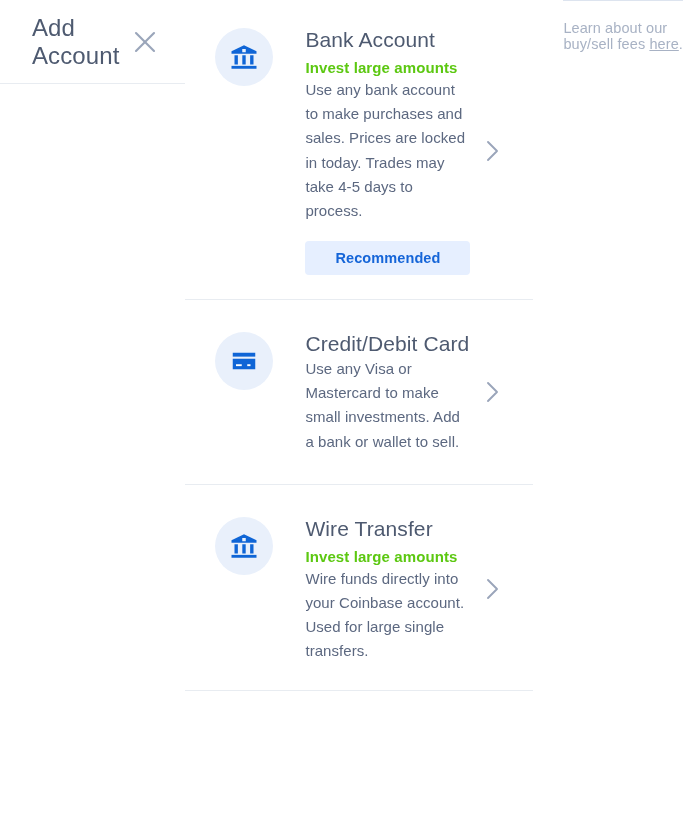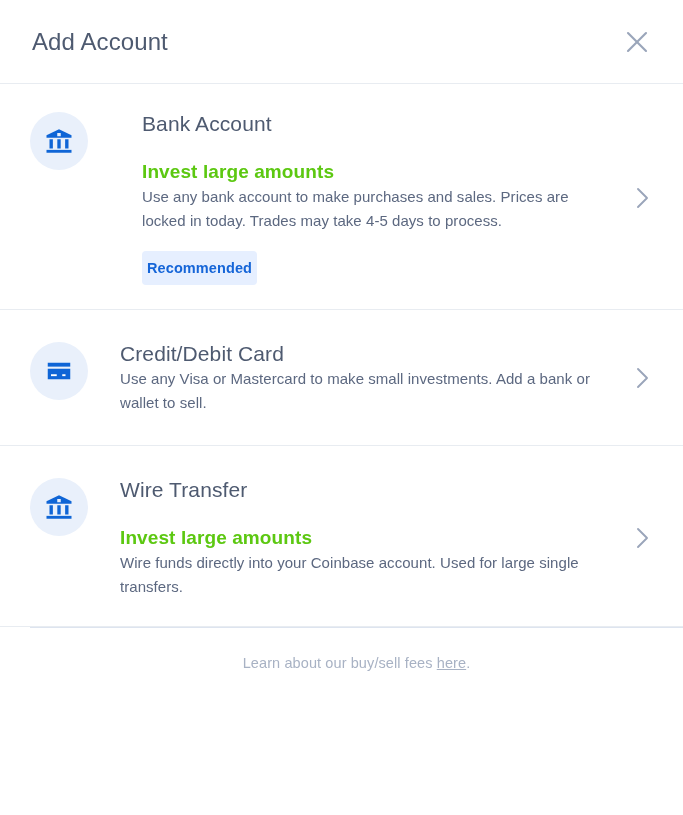--- a/index.html
+++ b/index.html
@@ -13,21 +13,21 @@
     font-family: "Liberation Sans", sans-serif;
     color: #55617a;
     overflow: hidden;
   }
 
   .modal {
     width: 683px;
     height: 678px;
     background: #ffffff;
     display: flex;
-    flex-direction: column;
+    flex-direction: row;
     box-sizing: border-box;
   }
 
   
   .modal-header {
     height: 84px;
     min-height: 84px;
     border-bottom: 1px solid #e8ecf1;
     display: flex;
     align-items: center;
@@ -61,21 +61,21 @@
   }
   .option-row {
     display: flex;
     align-items: flex-start;
     padding: 26px 26px 26px 30px;
     border-bottom: 1px solid #e8ecf1;
     cursor: pointer;
     box-sizing: border-box;
     position: relative;
   }
-  .option-row.row-bank { padding-bottom: 24px; gap: 22px; }
+  .option-row.row-bank { padding-bottom: 24px; }
   .option-row.row-card { padding-top: 30px; padding-bottom: 30px; }
   .option-row.row-wire { padding-top: 30px; padding-bottom: 26px; }
 
   .icon-circle {
     width: 58px;
     height: 58px;
     min-width: 58px;
     border-radius: 50%;
     background: #e9f0fb;
     display: flex;
@@ -91,23 +91,23 @@
   }
 
   .option-title {
     font-size: 21px;
     font-weight: 400;
     color: #4e5a70;
     line-height: 1.2;
     letter-spacing: 0.1px;
   }
   .option-subtitle {
-    font-size: 19px;
+    font-size: 15px;
     font-weight: 700;
-    margin-top: 24px;
+    margin-top: 6px;
     line-height: 1.3;
     letter-spacing: 0.1px;
   }
   .option-subtitle.green { color: #5cc811; }
   .option-subtitle.gray  { color: #5c6880; font-weight: 400; }
 
   .option-desc {
     font-size: 15px;
     color: #5c6880;
     line-height: 1.62;
@@ -115,21 +115,21 @@
     letter-spacing: 0.05px;
   }
 
   .badge {
     display: inline-block;
     margin-top: 18px;
     background: #e6efff;
     color: #1565d8;
     font-size: 14.5px;
     font-weight: 700;
-    padding: 9px 5px;
+    padding: 9px 30px;
     border-radius: 4px;
     letter-spacing: 0.1px;
   }
 
   .chevron {
     align-self: center;
     width: 28px;
     min-width: 28px;
     display: flex;
     align-items: center;

